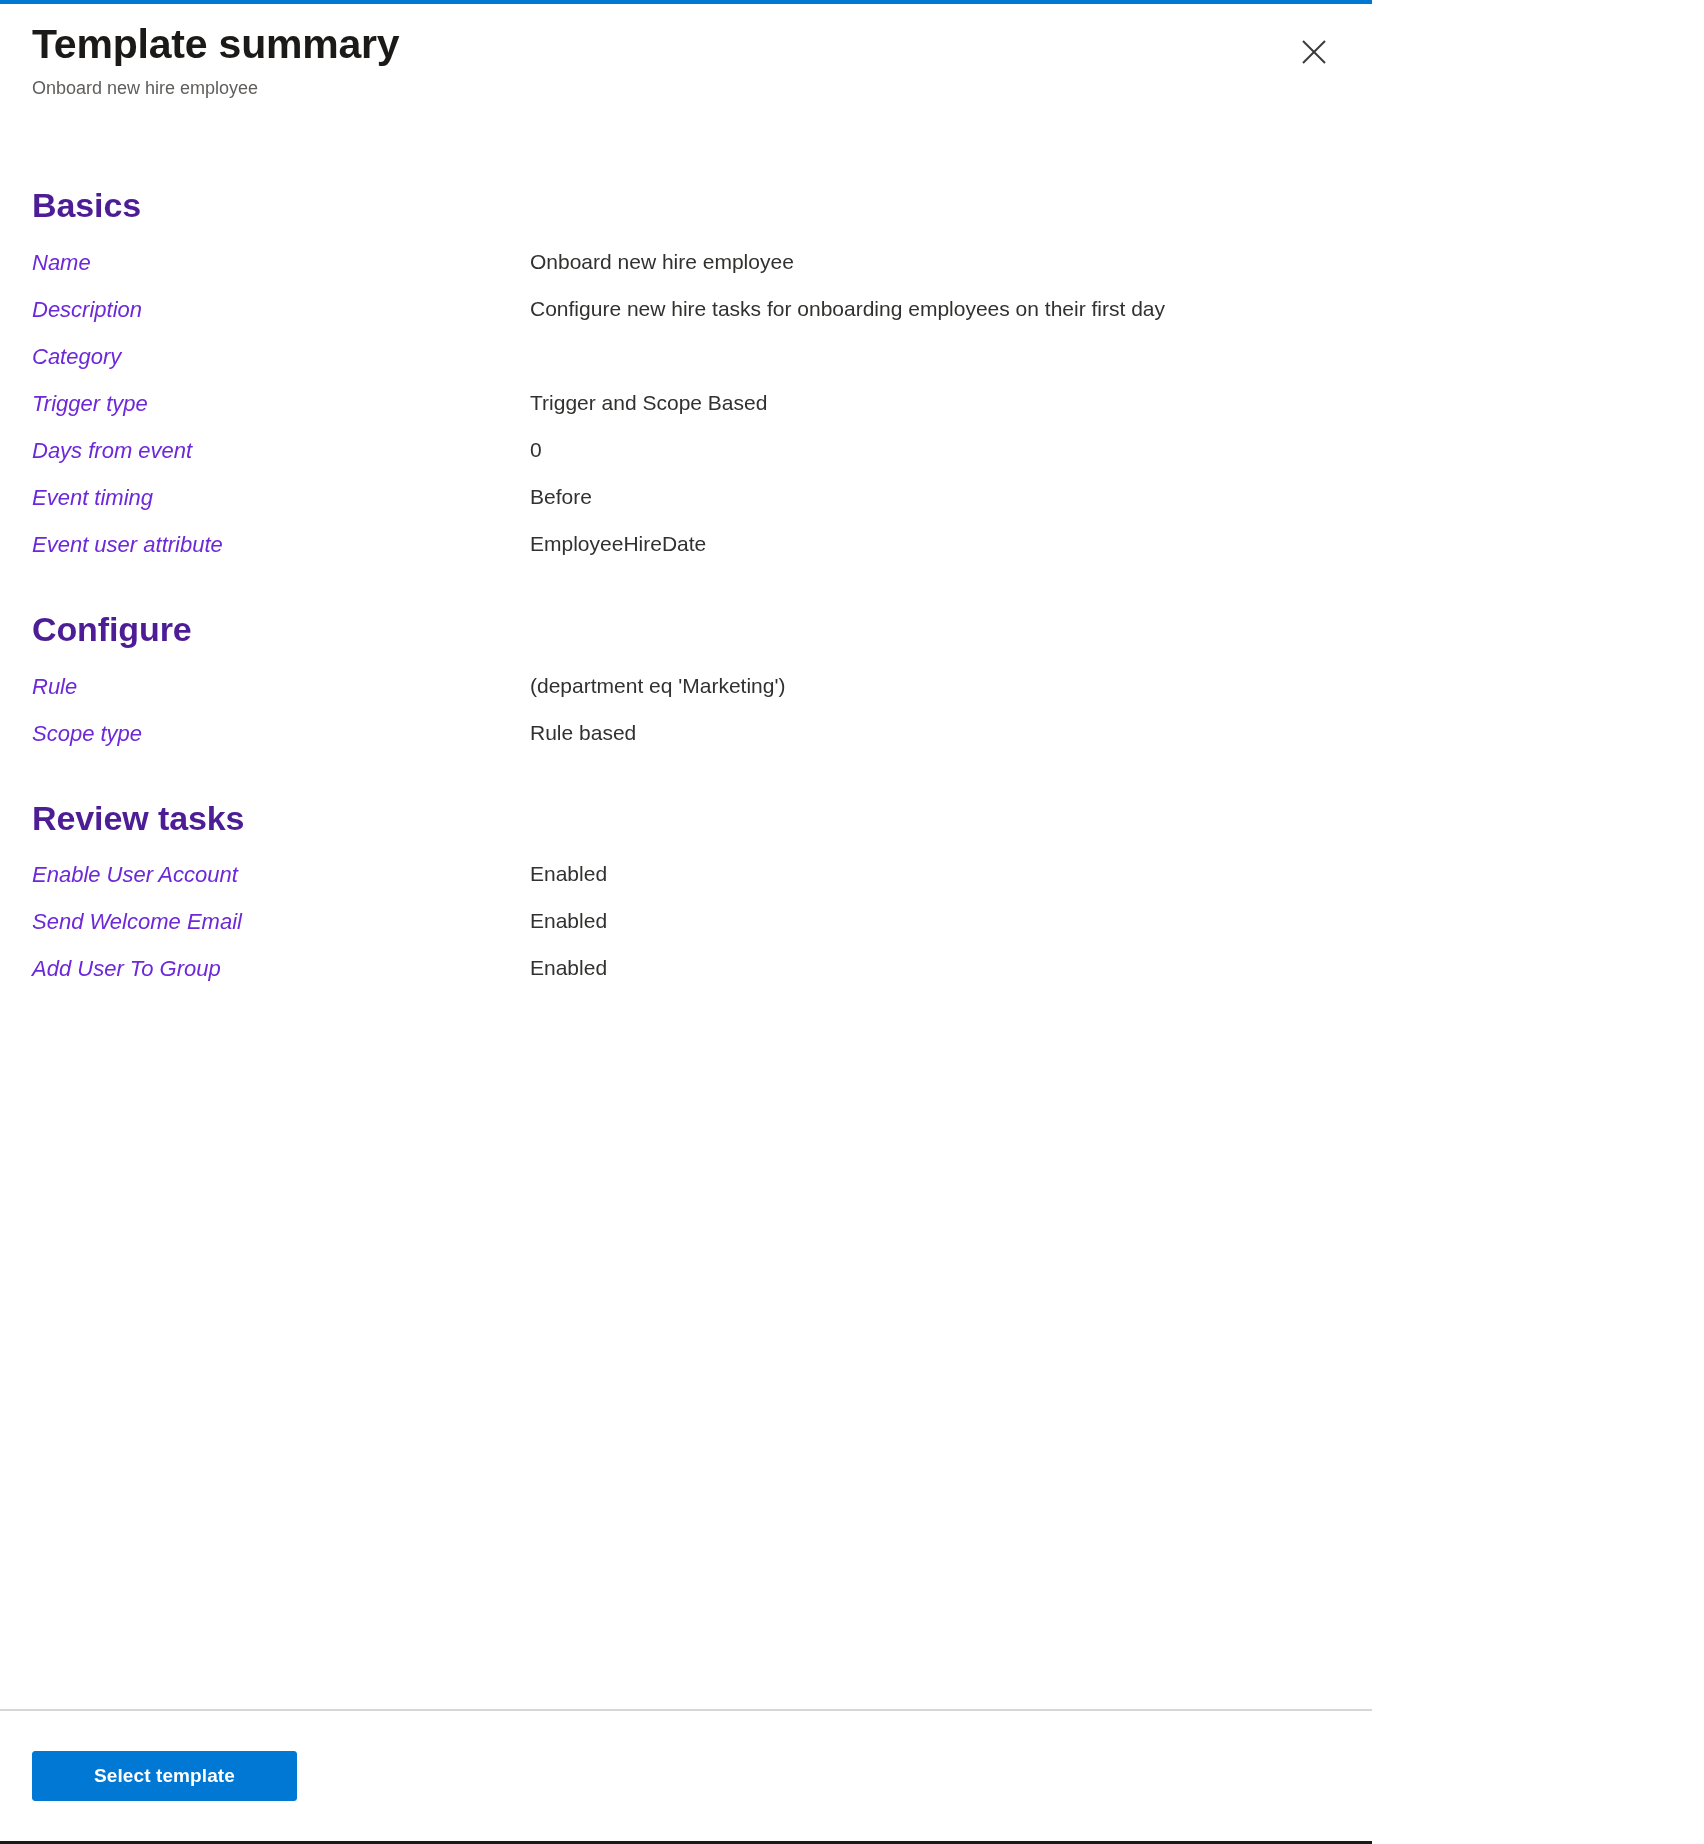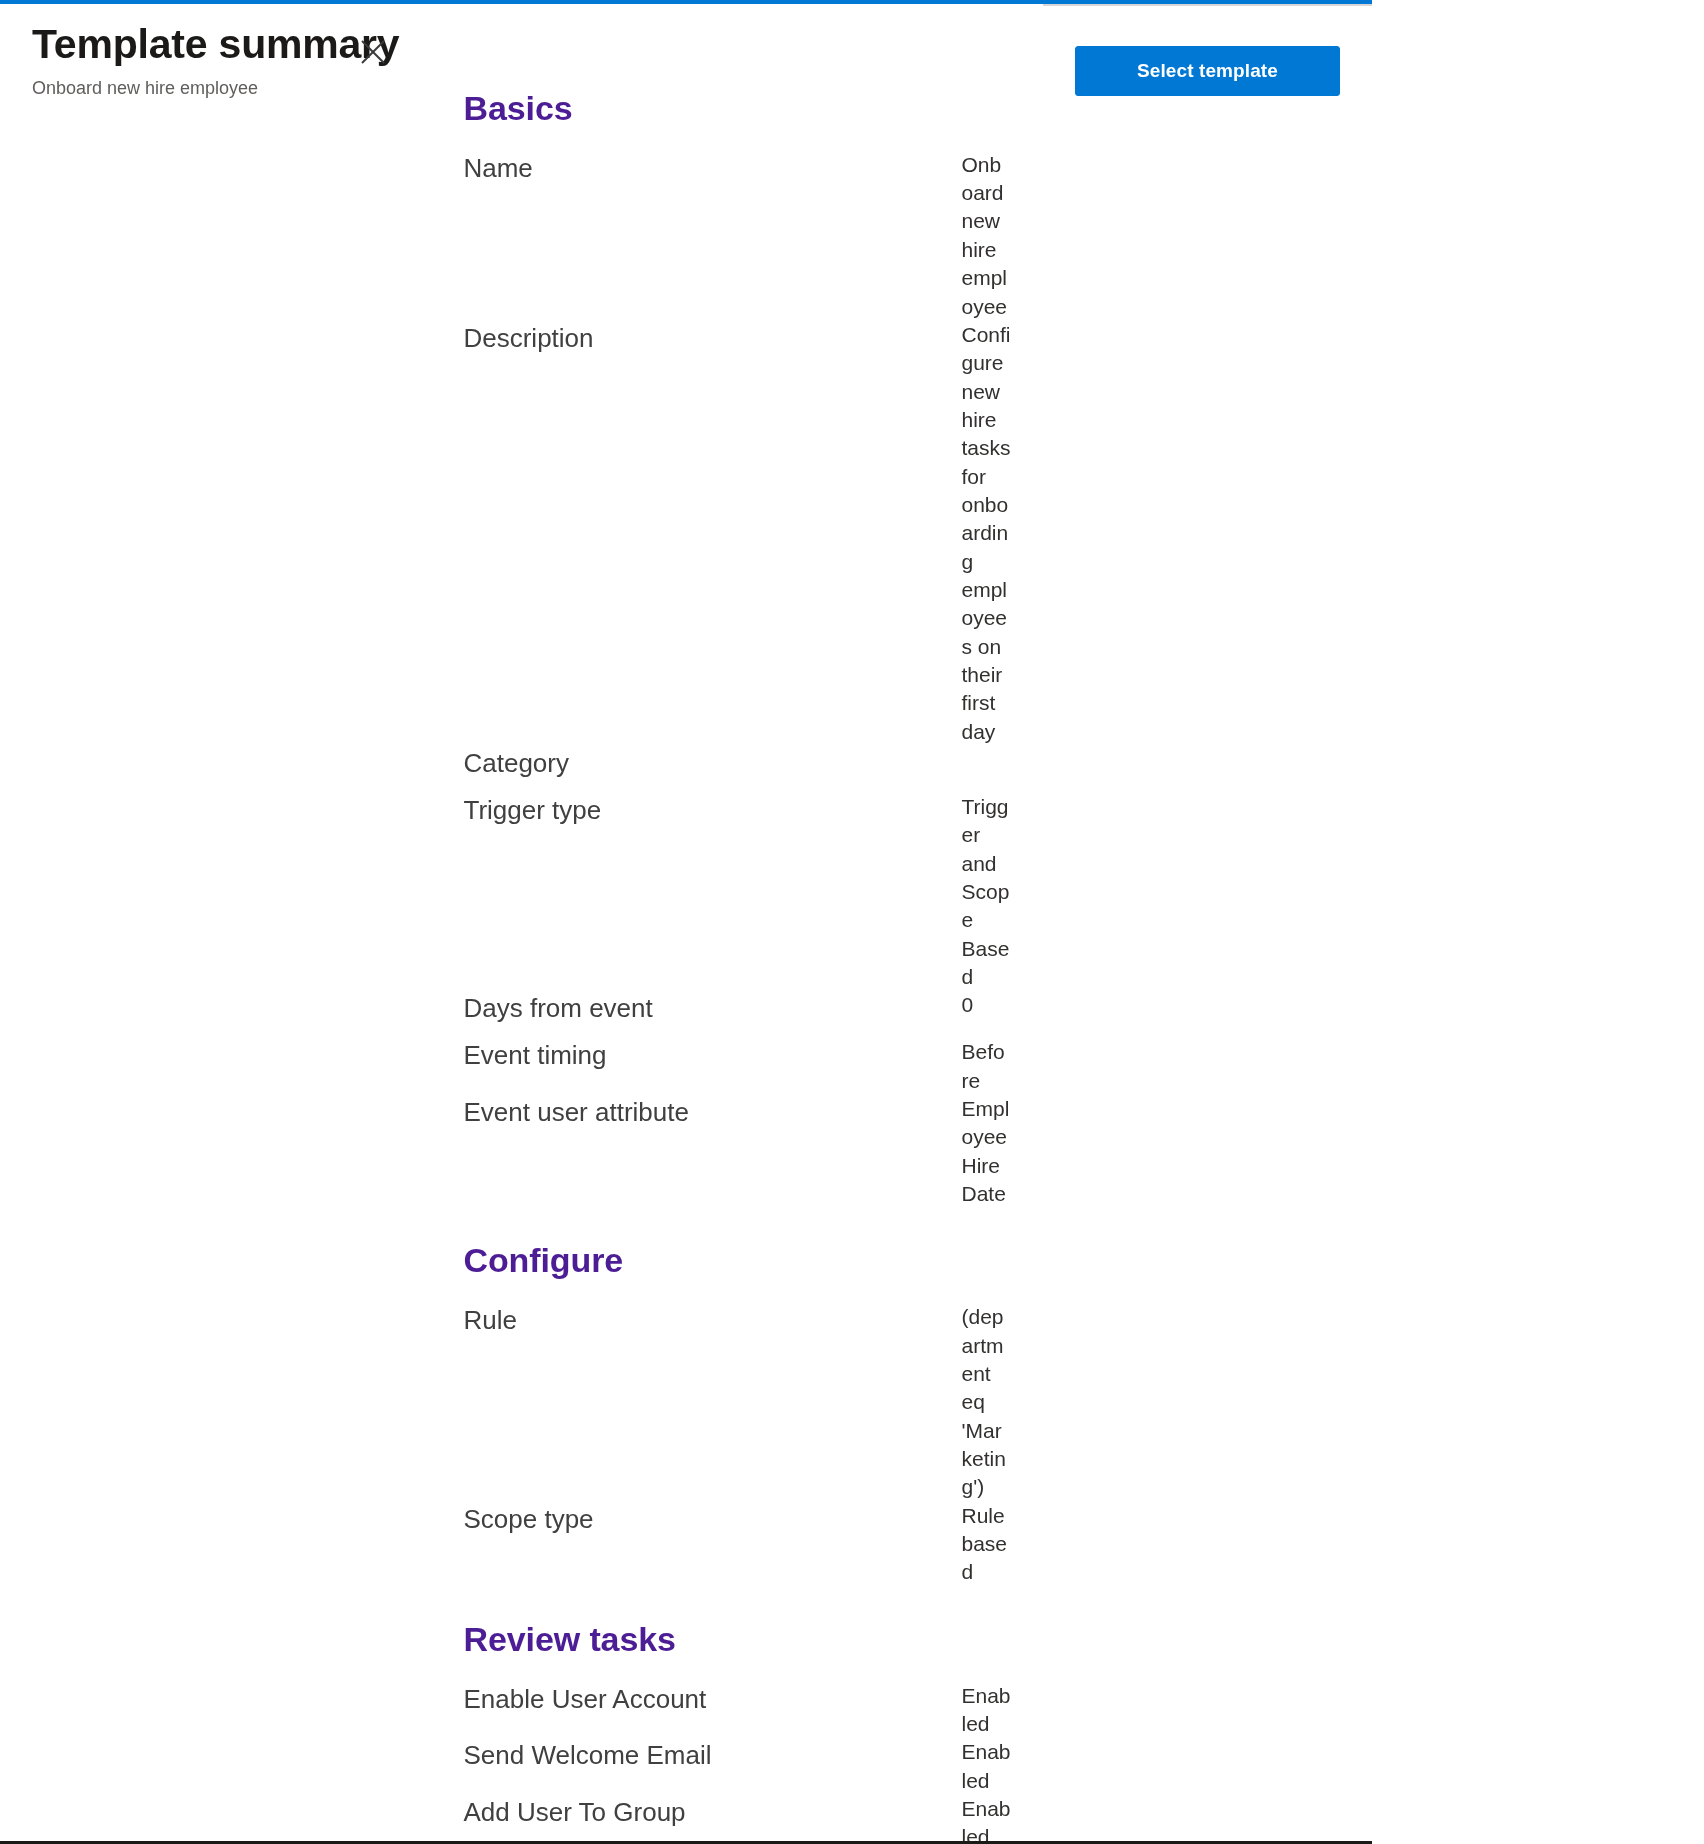--- a/index.html
+++ b/index.html
@@ -19,21 +19,21 @@
 
   .panel {
     position: relative;
     width: 1372px;
     height: 1844px;
     box-sizing: border-box;
     border-top: 4px solid #0078d4;
     border-bottom: 3px solid #1b1a19;
     background: #ffffff;
     display: flex;
-    flex-direction: row;
+    flex-direction: column;
   }
 
   
   .header {
     position: relative;
     flex: 0 0 auto;
     padding: 18px 32px 0 32px;
   }
   .title {
     font-size: 41px;
@@ -90,23 +90,24 @@
   }
 
   .row {
     display: flex;
     align-items: flex-start;
     min-height: 47px;
   }
   .row-label {
     width: 498px;
     flex: 0 0 498px;
-    font-size: 26px;
+    font-size: 22px;
     line-height: 1.35;
-    color: #404040;
+    color: #6d28d9;
+    font-style: italic;
   }
   .row-value {
     flex: 1 1 auto;
     font-size: 21px;
     line-height: 1.35;
     color: #323130;
     word-break: break-word;
   }
 
   

